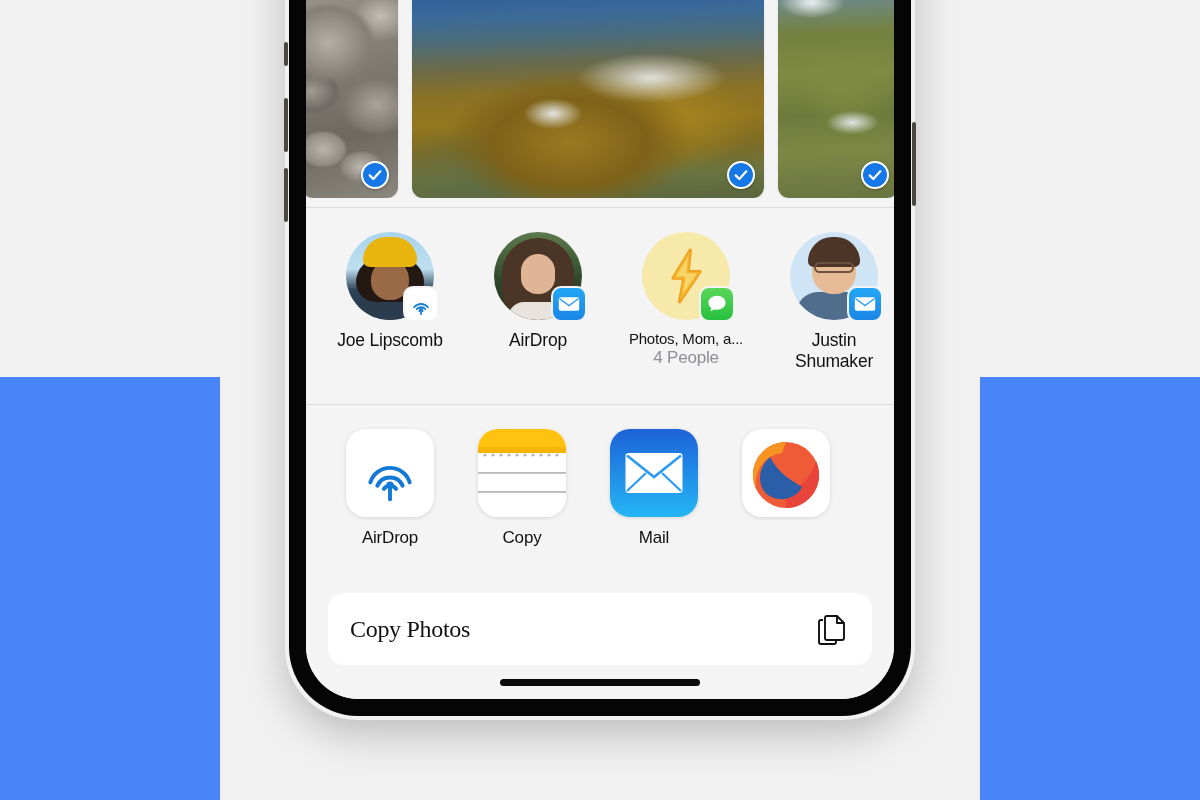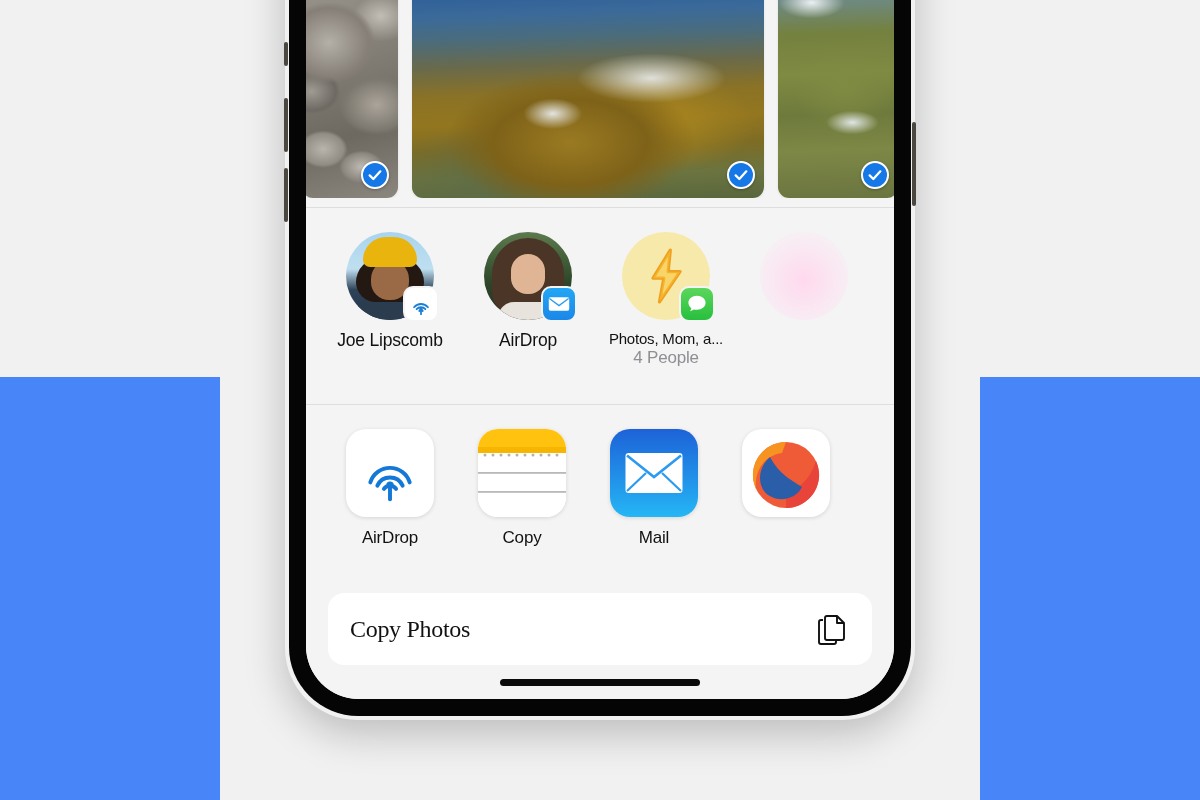--- a/index.html
+++ b/index.html
@@ -137,21 +137,21 @@
     border:2px solid #fff;
     display:flex; align-items:center; justify-content:center;
     box-shadow:0 1px 3px rgba(0,0,0,.25);
   }
   .check svg{ width:16px; height:16px; display:block; }
 
   .divider{ height:1px; background:#dedede; width:100%; }
 
   
   .contacts-row{
-    display:flex; align-items:flex-start; gap:6px;
+    display:flex; align-items:flex-start; gap:16px;
     padding:24px 0 22px 18px;
     height:196px;
     overflow:hidden;
     flex:0 0 auto;
   }
   .contact{
     width:132px; flex:0 0 auto;
     display:flex; flex-direction:column; align-items:center;
   }
   .avatar-wrap{ position:relative; width:88px; height:88px; margin-bottom:10px; }
@@ -376,20 +376,37 @@
               <div class="badge badge-msg">
                 <svg viewBox="0 0 26 24" width="22" height="20">
                   <path d="M13 2.2c5.7 0 10.3 3.6 10.3 8.4 0 4.8-4.6 8.4-10.3 8.4-1.3 0-2.5-.2-3.6-.5l-4.5 2.1 1.3-3.5c-2.1-1.6-3.5-3.9-3.5-6.5 0-4.8 4.6-8.4 10.3-8.4z" fill="#ffffff"></path>
                 </svg>
               </div>
             </div>
             <div class="c-name small">Photos, Mom, a...</div>
             <div class="c-sub">4 People</div>
           </div>
 
+          <div class="contact">
+            <div class="avatar-wrap">
+              <div class="avatar av-justin">
+                <div class="shirt"></div>
+                  <div class="face"></div>
+                  <div class="hair"></div>
+                  <div class="glass"></div>
+              </div>
+              <div class="badge badge-mail">
+                <svg viewBox="0 0 28 20" width="22" height="16">
+                  <rect x="1" y="1.5" width="26" height="17" rx="2" fill="#ffffff"></rect>
+                  <path d="M1.8 3 L14 12 L26.2 3" fill="none" stroke="#2a9bef" stroke-width="1.7"></path>
+                </svg>
+              </div>
+            </div>
+            <div class="c-name">Justin Shumaker</div>
+          </div>
 
           <div class="contact">
             <div class="avatar-wrap">
               <div class="avatar av-tara">
                 <div class="bg"></div>
               </div>
             </div>
 
           </div>
 

